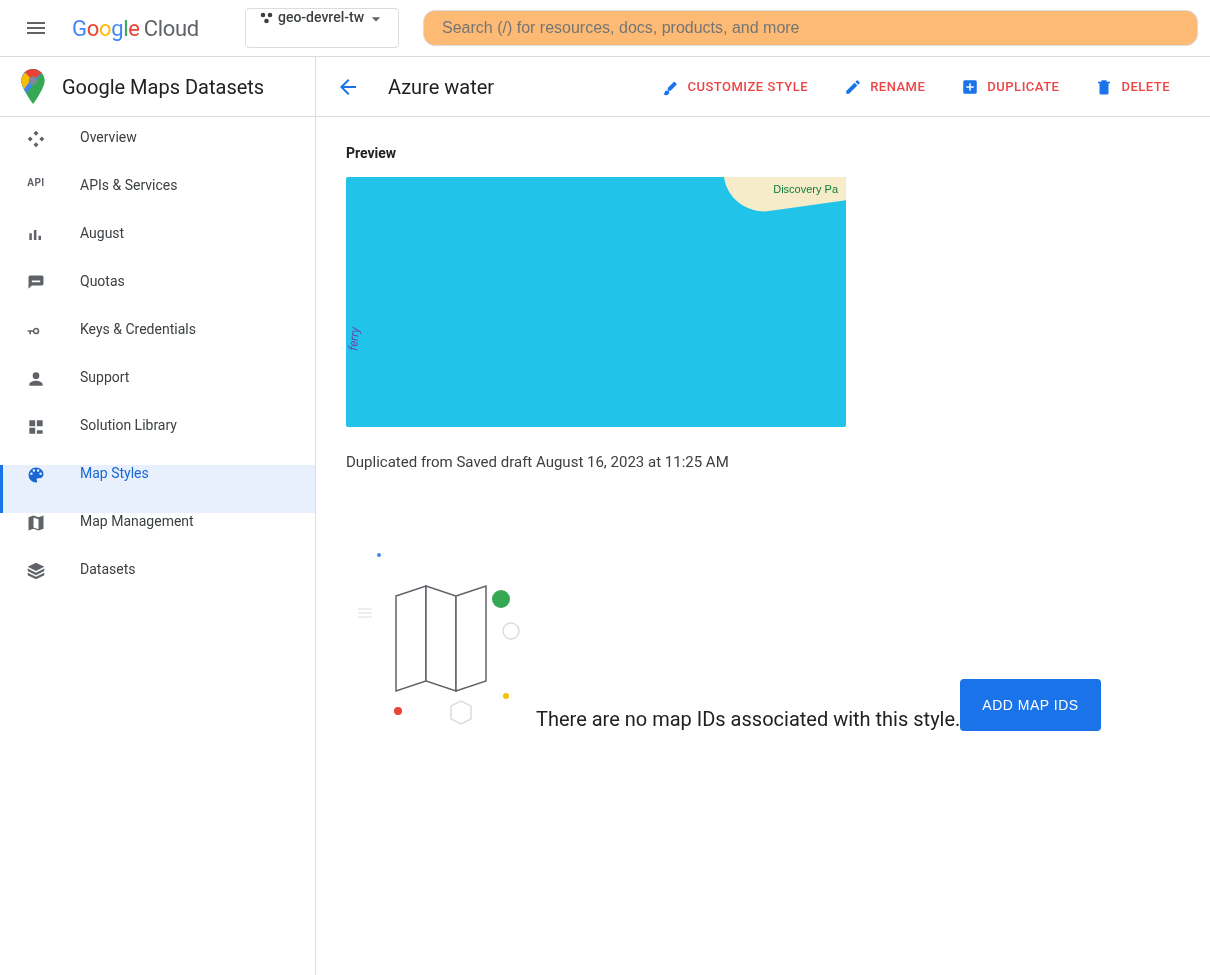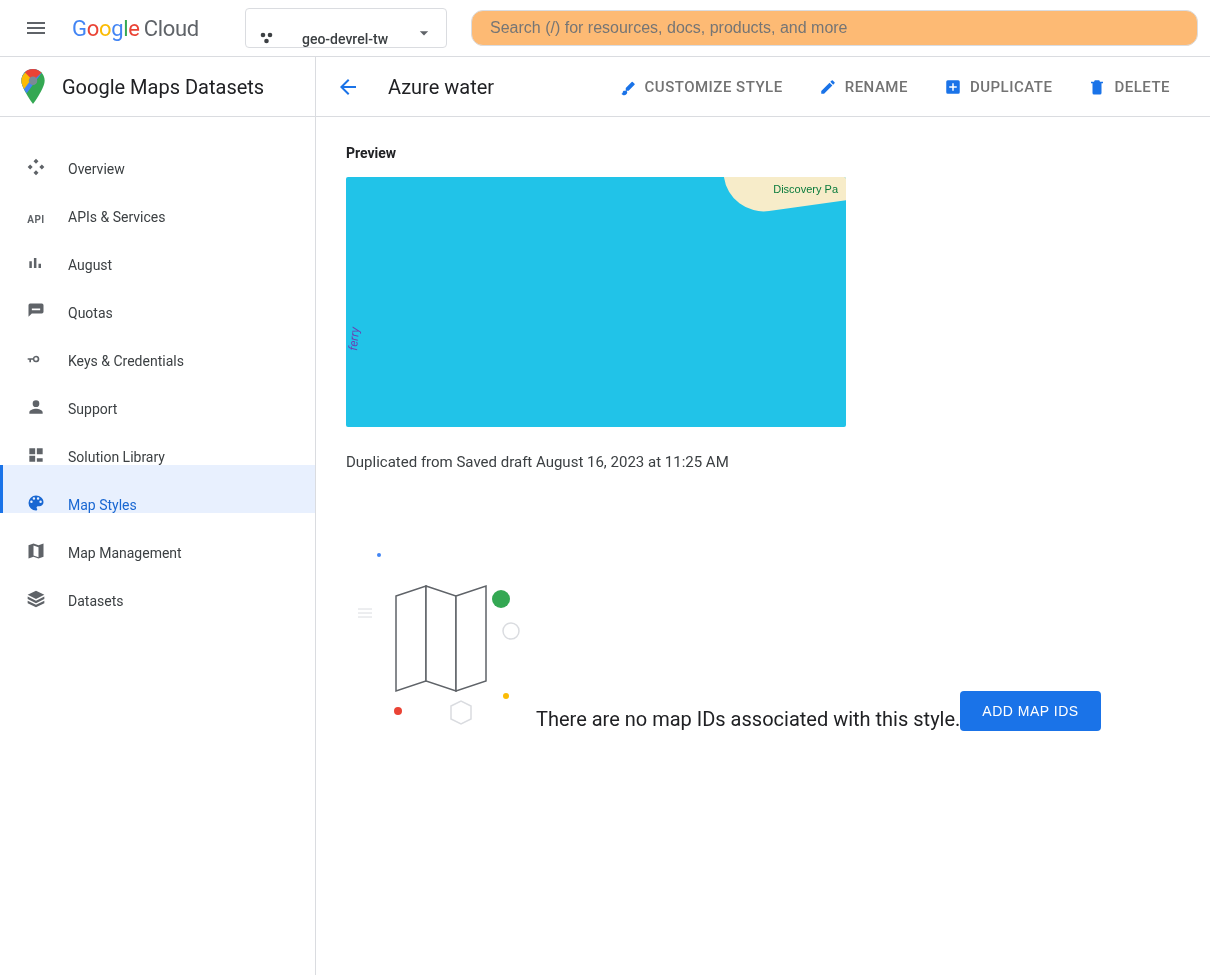--- a/index.html
+++ b/index.html
@@ -34,21 +34,21 @@
   }
   .logo .g1{color:#4285F4}
   .logo .g2{color:#EA4335}
   .logo .g3{color:#FBBC05}
   .logo .g4{color:#4285F4}
   .logo .g5{color:#34A853}
   .logo .g6{color:#EA4335}
   .logo .cloud{color:#5f6368;margin-left:4px}
   .project-chip{
     height:40px;border:1px solid #dadce0;border-radius:4px;
-    display:flex;align-items:flex-end;gap:26px;padding:0 12px;
+    display:flex;align-items:flex-start;gap:2px;padding:0 12px;
     cursor:pointer;background:#fff;
     margin-left:34px;
   }
   .project-chip .dots svg{display:block}
   .project-chip .name{font-size:14px;color:#3c4043;font-weight:500}
   .project-chip .arrow{color:#5f6368}
   .search-bar{
     flex:1;height:36px;margin-left:12px;
     background:#fdba74;border:1px solid #dadce0;border-radius:12px;
     display:flex;align-items:center;padding:0 16px;
@@ -66,40 +66,40 @@
     display:flex;flex-direction:column;
   }
   .sidebar-header{
     height:60px;display:flex;align-items:center;gap:16px;
     padding:0 20px;border-bottom:1px solid #dadce0;
   }
   .maps-pin svg{display:block}
   .sidebar-title{font-size:20px;color:#202124;font-weight:400}
   .nav{padding-top:12px}
   .nav-item{
-    height:48px;display:flex;align-items:flex-end;gap:20px;
+    height:48px;display:flex;align-items:flex-start;gap:32px;
     padding:0 24px;cursor:pointer;font-size:14px;color:#3c4043;
   }
   .nav-item .icon{width:24px;display:flex;justify-content:center;color:#5f6368}
   .nav-item.active{
     background:#e8f0fe;color:#1967d2;border-left:3px solid #1a73e8;padding-left:21px;
   }
   .nav-item.active .icon{color:#1967d2}
   
   .main{flex:1;display:flex;flex-direction:column;min-width:0}
   .page-bar{
     height:60px;border-bottom:1px solid #dadce0;
     display:flex;align-items:center;padding:0 20px;gap:28px;
   }
   .back-btn{color:#1a73e8;cursor:pointer;display:flex;align-items:center}
   .page-title{font-size:20px;color:#202124;flex:0 0 auto;margin-right:40px}
   .actions{display:flex;gap:36px;margin-left:auto;padding-right:20px}
   .action-btn{
-    display:flex;align-items:center;gap:8px;color:#737373;
-    font-size:15px;font-weight:500;letter-spacing:.5px;cursor:pointer;
+    display:flex;align-items:center;gap:8px;color:#ef4444;
+    font-size:13px;font-weight:500;letter-spacing:.5px;cursor:pointer;
   }
   .action-btn svg{display:block}
   .main-body{padding:28px 30px;overflow:auto}
   .preview-label{font-size:14px;font-weight:700;margin-bottom:16px;color:#202124}
   .map-preview{
     width:500px;height:250px;position:relative;
     background:#21c3e8;border-radius:2px;overflow:hidden;
   }
   .map-corner{
     position:absolute;top:-10px;right:-20px;width:140px;height:40px;
@@ -115,21 +115,21 @@
   }
   .meta-line{margin-top:26px;font-size:15px;color:#3c4043}
   .empty-state{
     display:flex;flex-direction:row;align-items:flex-end;
     margin-top:70px;
   }
   .illus{width:190px;height:190px;position:relative}
   .empty-text{font-size:20px;color:#202124;margin-top:54px}
   .primary-btn{
     margin-top:40px;background:#1a73e8;color:#fff;border:none;
-    border-radius:4px;padding:0 22px;height:40px;font-size:14px;
+    border-radius:4px;padding:0 22px;height:52px;font-size:14px;
     font-weight:500;letter-spacing:.5px;cursor:pointer;
   }
 </style>
 </head>
 <body>
 
 <div class="top-header">
   <div class="hamburger">
     <svg width="24" height="24" viewBox="0 0 24 24">
         <path fill="#5f6368" d="M3 18h18v-2H3v2zm0-5h18v-2H3v2zm0-7v2h18V6H3z"></path>

